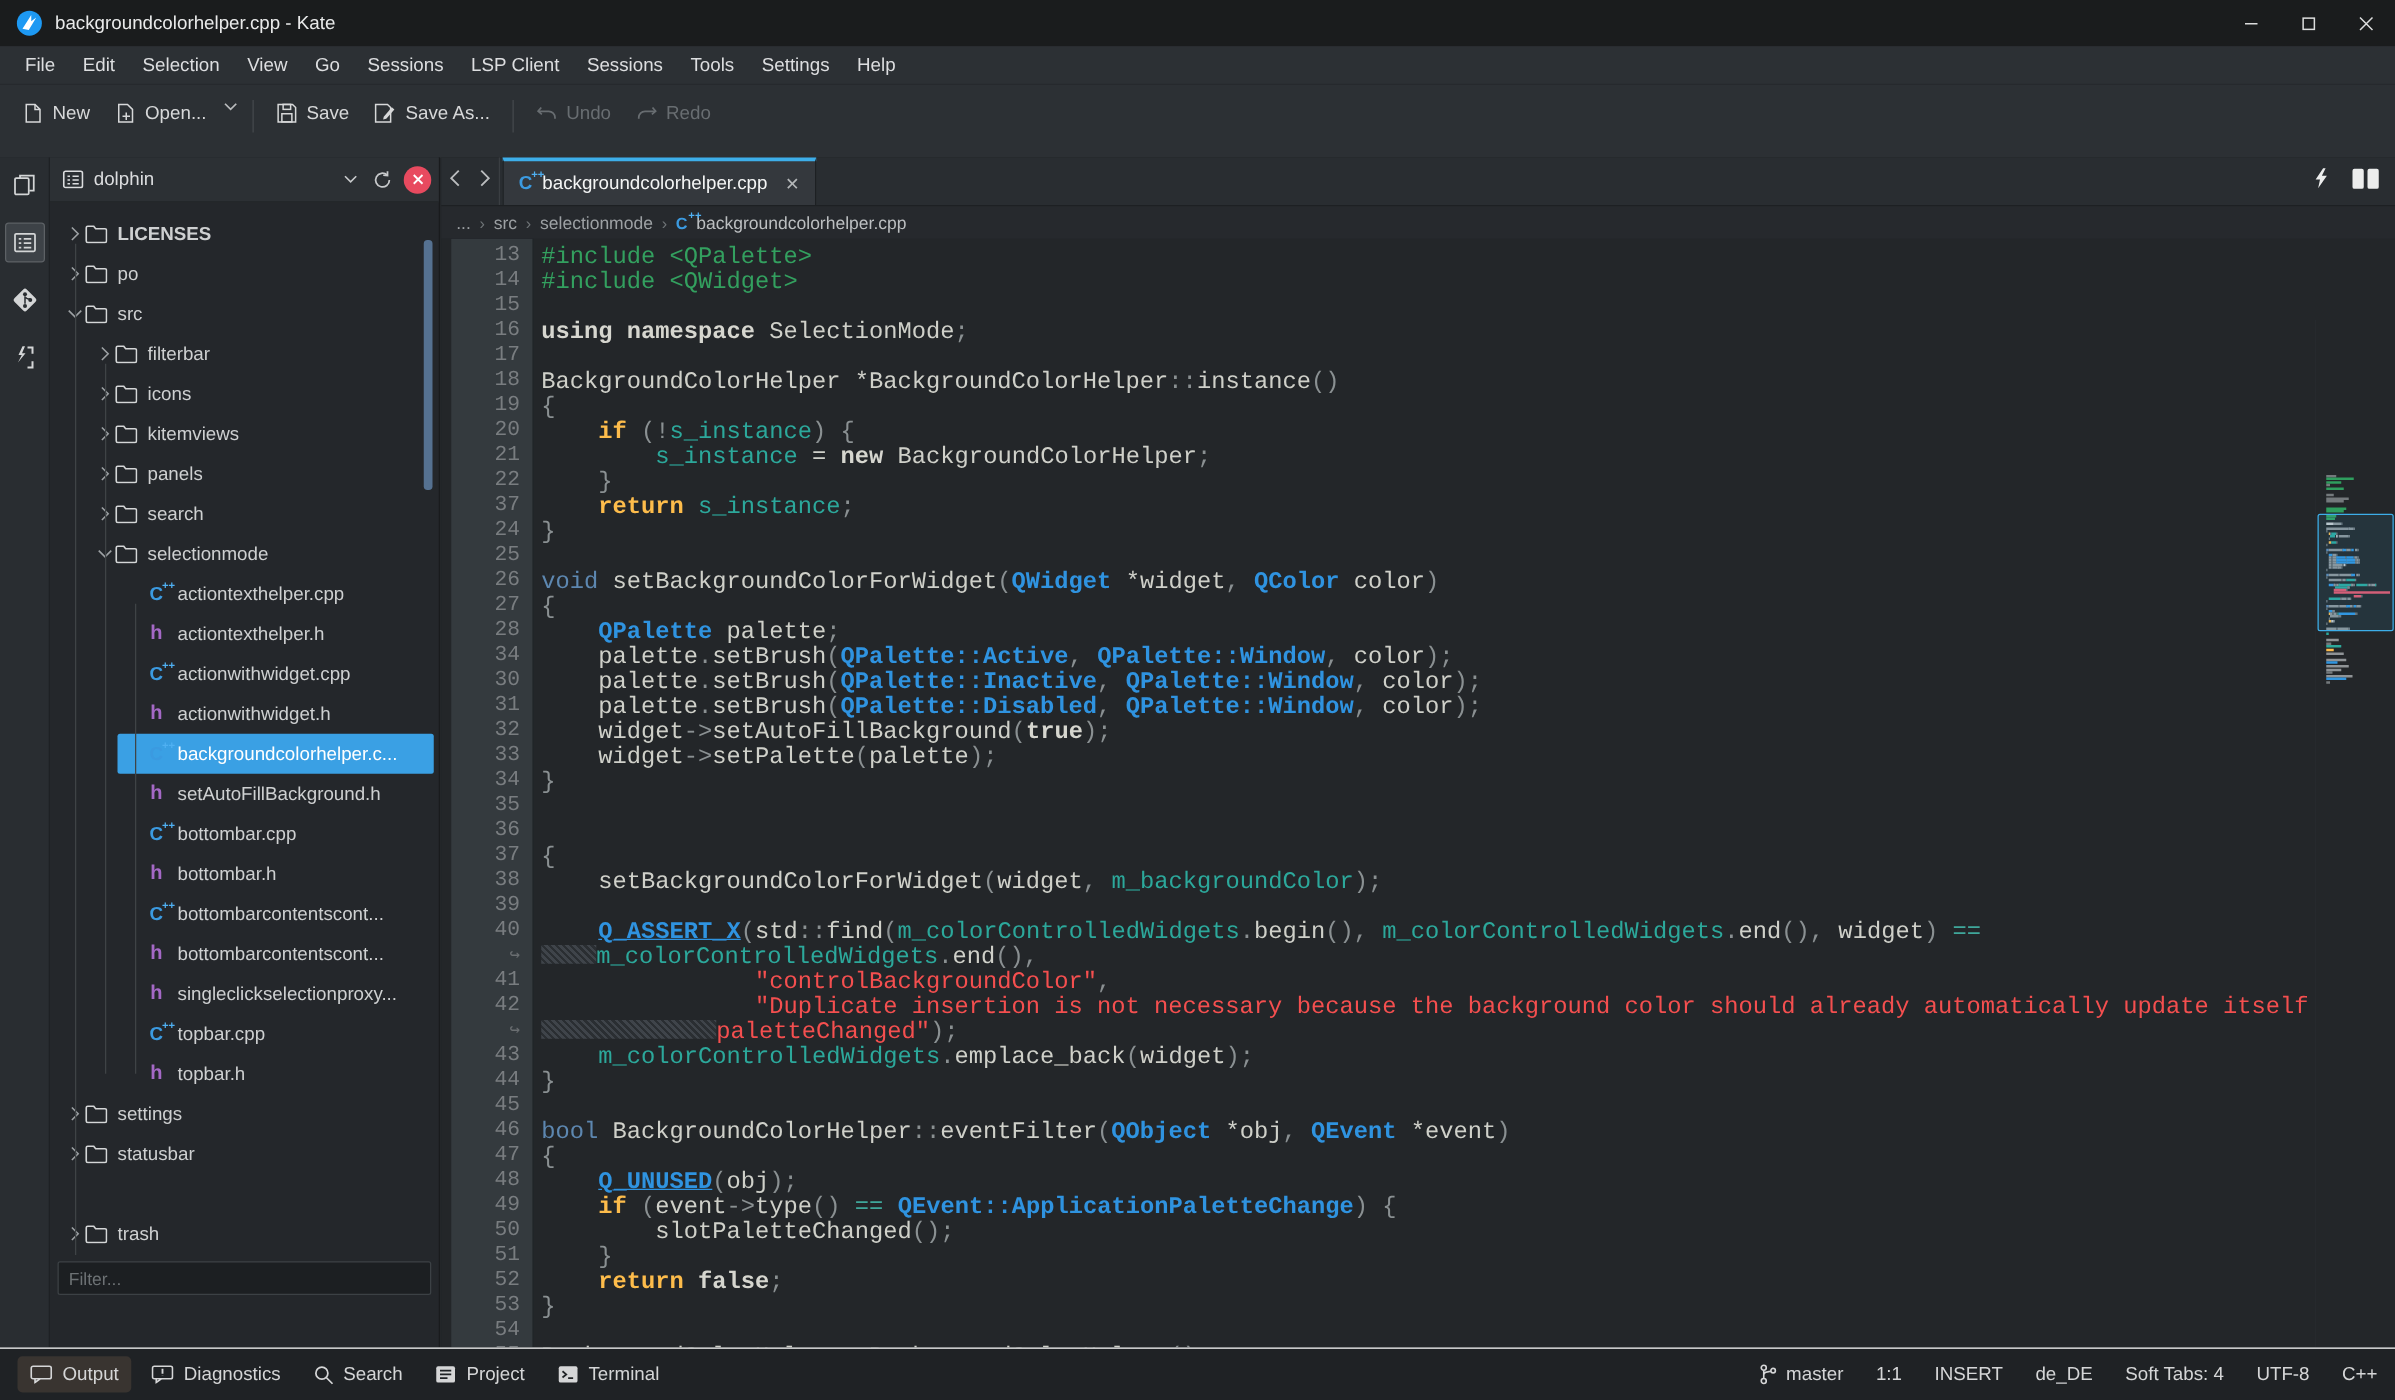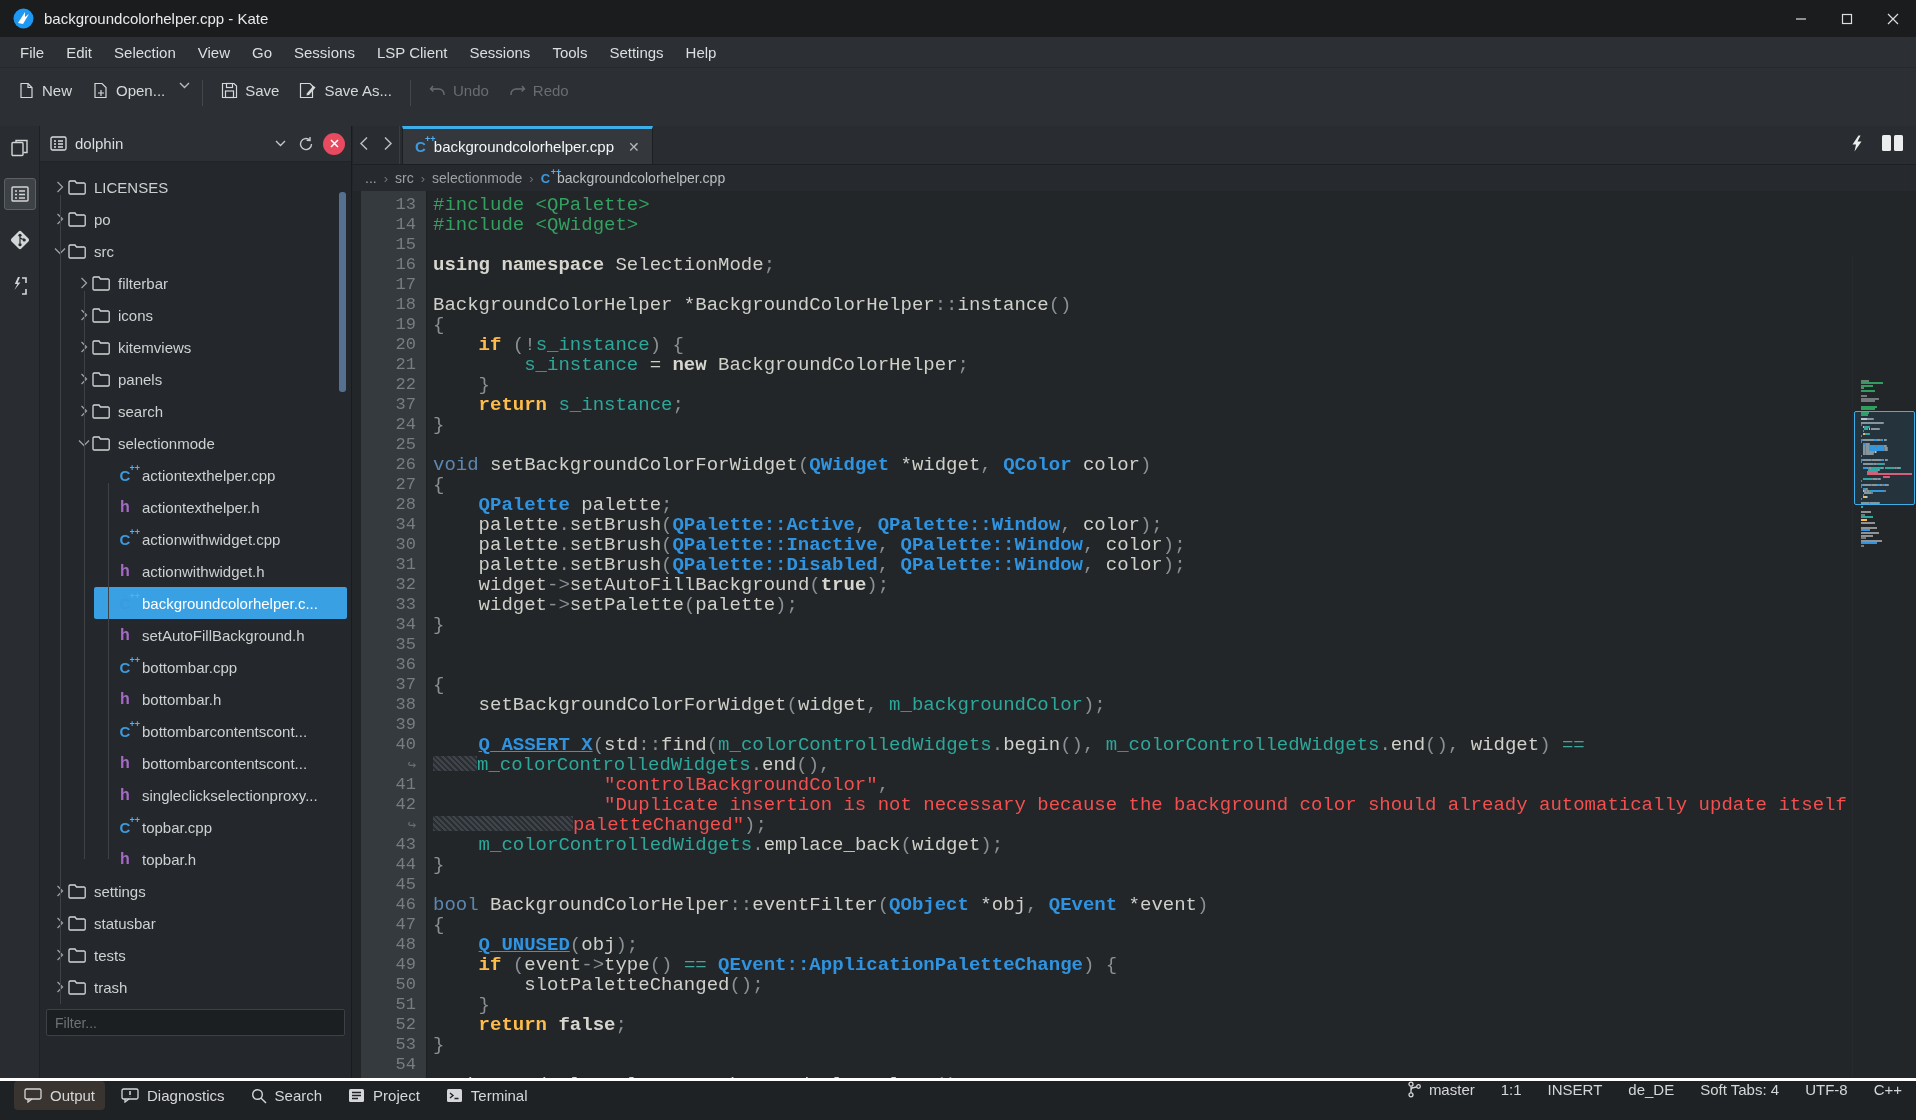--- a/index.html
+++ b/index.html
@@ -75,21 +75,21 @@
   .s-mem{color:#2ca89b}.s-op{color:#3fa79b}.s-str{color:#f44f4f}.s-pn{color:#8a9092}
   .hatch{display:inline-block;height:15px;vertical-align:middle;margin-bottom:3px;background:repeating-linear-gradient(45deg,#3f444a 0 2px,#2a2e32 2px 4px);}
 
   
   .minimap{position:absolute;right:0;top:65px;width:64px;bottom:0;background:#232629;border-left:1px solid #26292d;}
   .mmrow{position:absolute;height:2px;display:flex;}
   .mmseg{height:2px;}
   .mmview{position:absolute;left:1px;right:1px;border:1px solid #3daee9;background:rgba(61,174,233,0.10);border-radius:2px;}
 
   
-  .statusbar{position:absolute;left:0;bottom:0;width:100%;height:42px;background:#1f2225;display:flex;align-items:flex-start;color:#d5d6d7;font-size:15px;padding:0 14px;border-top:3px solid #ffffff;}
+  .statusbar{position:absolute;left:0;bottom:0;width:100%;height:42px;background:#1f2225;display:flex;align-items:center;color:#d5d6d7;font-size:15px;padding:0 14px;border-top:1px solid #ffffff;}
   .sb-left{display:flex;align-items:center;gap:6px;}
   .sb-item{display:flex;align-items:center;gap:8px;padding:6px 10px;border-radius:4px;}
   .sb-item.active{background:#393430;}
   .sb-right{margin-left:auto;display:flex;align-items:center;gap:26px;}
   .sb-stat{display:flex;align-items:center;gap:7px;}
 </style>
 </head>
 <body>
 
 <div id="app">
@@ -238,21 +238,21 @@
               <path d="M12 1 L12 4.5 L8.6 4.2" fill="none" stroke="#c8cacc" stroke-width="1.4"></path>
             </svg>
           </span>
         <span class="close-circle">
             <svg width="9" height="9" viewBox="0 0 9 9">
               <path d="M1 1 L8 8 M8 1 L1 8" stroke="#fff" stroke-width="1.5"></path>
             </svg>
           </span>
       </div>
       <div class="tree" id="tree">
-          <div class="tree-row" style="top: 7px; padding-left: 12px;">
+          <div class="tree-row" style="top: 7px; padding-left: 12px; font-weight: bold;">
             <span class="chev">
               <svg width="8" height="12" viewBox="0 0 8 12">
                 <path d="M1.5 1 L6.5 6 L1.5 11" fill="none" stroke="#9da1a4" stroke-width="1.3"></path>
               </svg>
             </span>
             <span class="ticon">
               <svg width="18" height="15" viewBox="0 0 18 15">
                 <path d="M1 2.2 a1.2 1.2 0 0 1 1.2 -1.2 H7 l1.5 2 H16 a1.2 1.2 0 0 1 1.2 1.2 V12.8 a1.2 1.2 0 0 1 -1.2 1.2 H2.2 A1.2 1.2 0 0 1 1 12.8 Z" fill="none" stroke="#d4d6d7" stroke-width="1.3"></path>
               </svg>
             </span>
@@ -472,33 +472,20 @@
               <svg width="8" height="12" viewBox="0 0 8 12">
                 <path d="M1.5 1 L6.5 6 L1.5 11" fill="none" stroke="#9da1a4" stroke-width="1.3"></path>
               </svg>
             </span>
             <span class="ticon">
               <svg width="18" height="15" viewBox="0 0 18 15">
                 <path d="M1 2.2 a1.2 1.2 0 0 1 1.2 -1.2 H7 l1.5 2 H16 a1.2 1.2 0 0 1 1.2 1.2 V12.8 a1.2 1.2 0 0 1 -1.2 1.2 H2.2 A1.2 1.2 0 0 1 1 12.8 Z" fill="none" stroke="#d4d6d7" stroke-width="1.3"></path>
               </svg>
             </span>
             <span class="tlabel">statusbar</span>
-          </div>
-          <div class="tree-row" style="top: 775px; padding-left: 12px;">
-            <span class="chev">
-              <svg width="8" height="12" viewBox="0 0 8 12">
-                <path d="M1.5 1 L6.5 6 L1.5 11" fill="none" stroke="#9da1a4" stroke-width="1.3"></path>
-              </svg>
-            </span>
-            <span class="ticon">
-              <svg width="18" height="15" viewBox="0 0 18 15">
-                <path d="M1 2.2 a1.2 1.2 0 0 1 1.2 -1.2 H7 l1.5 2 H16 a1.2 1.2 0 0 1 1.2 1.2 V12.8 a1.2 1.2 0 0 1 -1.2 1.2 H2.2 A1.2 1.2 0 0 1 1 12.8 Z" fill="none" stroke="#d4d6d7" stroke-width="1.3"></path>
-              </svg>
-            </span>
-            <span class="tlabel">tests</span>
           </div>
           <div class="tree-row" style="top: 807px; padding-left: 12px;">
             <span class="chev">
               <svg width="8" height="12" viewBox="0 0 8 12">
                 <path d="M1.5 1 L6.5 6 L1.5 11" fill="none" stroke="#9da1a4" stroke-width="1.3"></path>
               </svg>
             </span>
             <span class="ticon">
               <svg width="18" height="15" viewBox="0 0 18 15">
                 <path d="M1 2.2 a1.2 1.2 0 0 1 1.2 -1.2 H7 l1.5 2 H16 a1.2 1.2 0 0 1 1.2 1.2 V12.8 a1.2 1.2 0 0 1 -1.2 1.2 H2.2 A1.2 1.2 0 0 1 1 12.8 Z" fill="none" stroke="#d4d6d7" stroke-width="1.3"></path>

